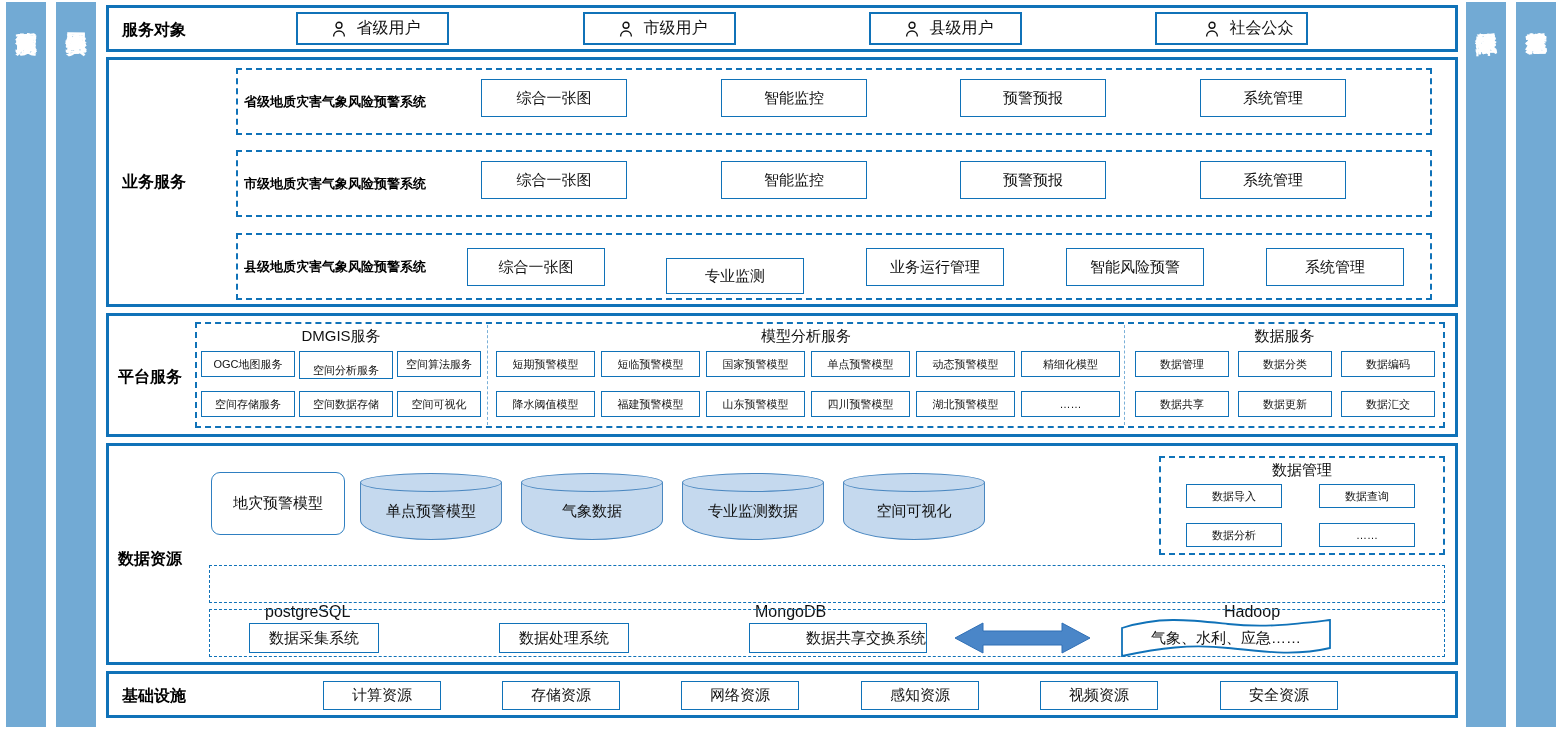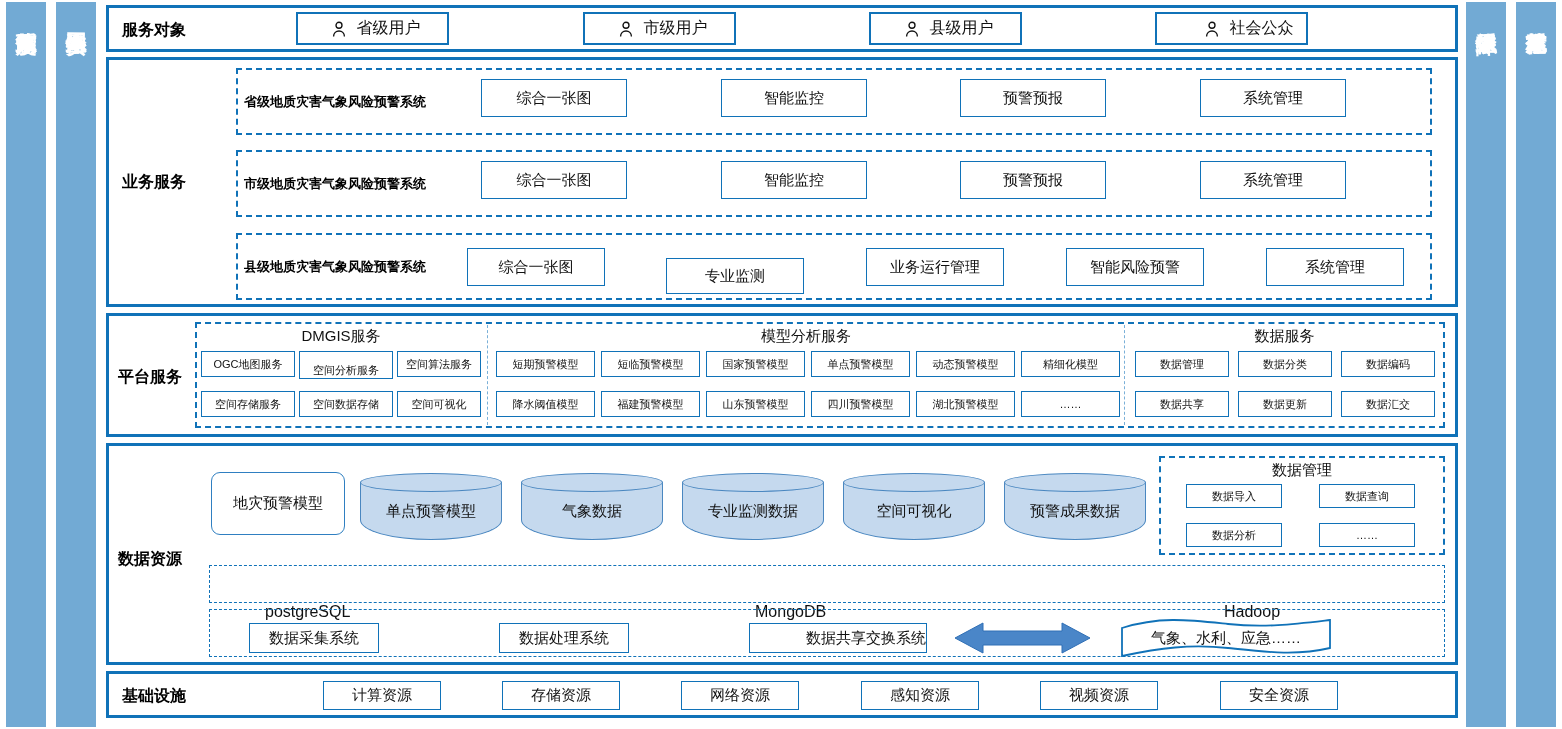--- a/index.html
+++ b/index.html
@@ -351,25 +351,20 @@
   <div class="cyl" style="left:682px; top:473px; width:142px; height:67px;">
     <div class="body"></div>
     <div class="top"></div>
     <div class="lbl">专业监测数据</div>
   </div>
   <div class="cyl" style="left:843px; top:473px; width:142px; height:67px;">
     <div class="body"></div>
     <div class="top"></div>
     <div class="lbl">空间可视化</div>
   </div>
-  <div class="cyl" style="left:1004px; top:473px; width:142px; height:67px;">
-    <div class="body"></div>
-    <div class="top"></div>
-    <div class="lbl">预警成果数据</div>
-  </div>
 
   <div class="dash" style="left:1159px; top:456px; width:286px; height:99px;"></div>
   <div class="grp-title" style="left:1161px; top:461px; width:282px;">数据管理</div>
   <div class="box sm" style="left:1186px; top:484px; width:96px; height:24px;text-align:right;">
     <span>数据导入</span>
     </div>
   <div class="box sm" style="left:1319px; top:484px; width:96px; height:24px;">
     <span>数据查询</span>
     </div>
   <div class="box sm" style="left:1186px; top:523px; width:96px; height:24px;">

